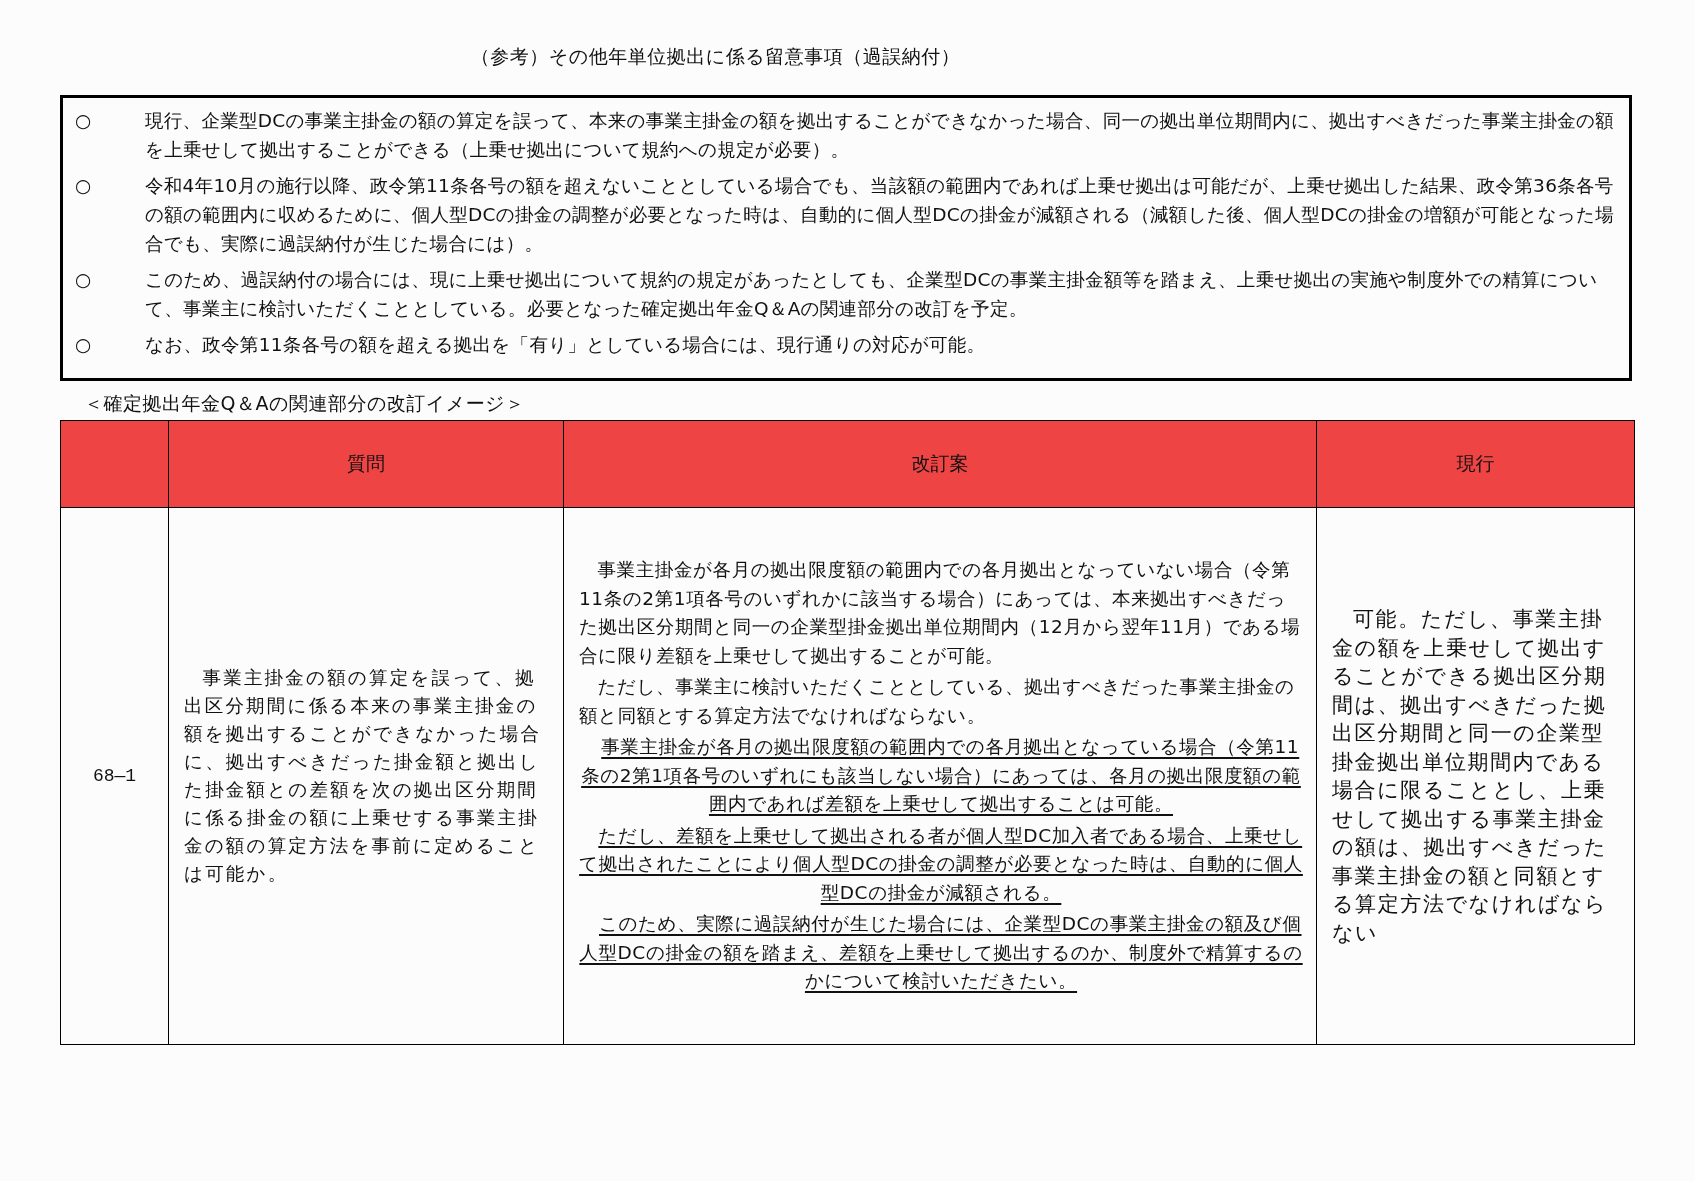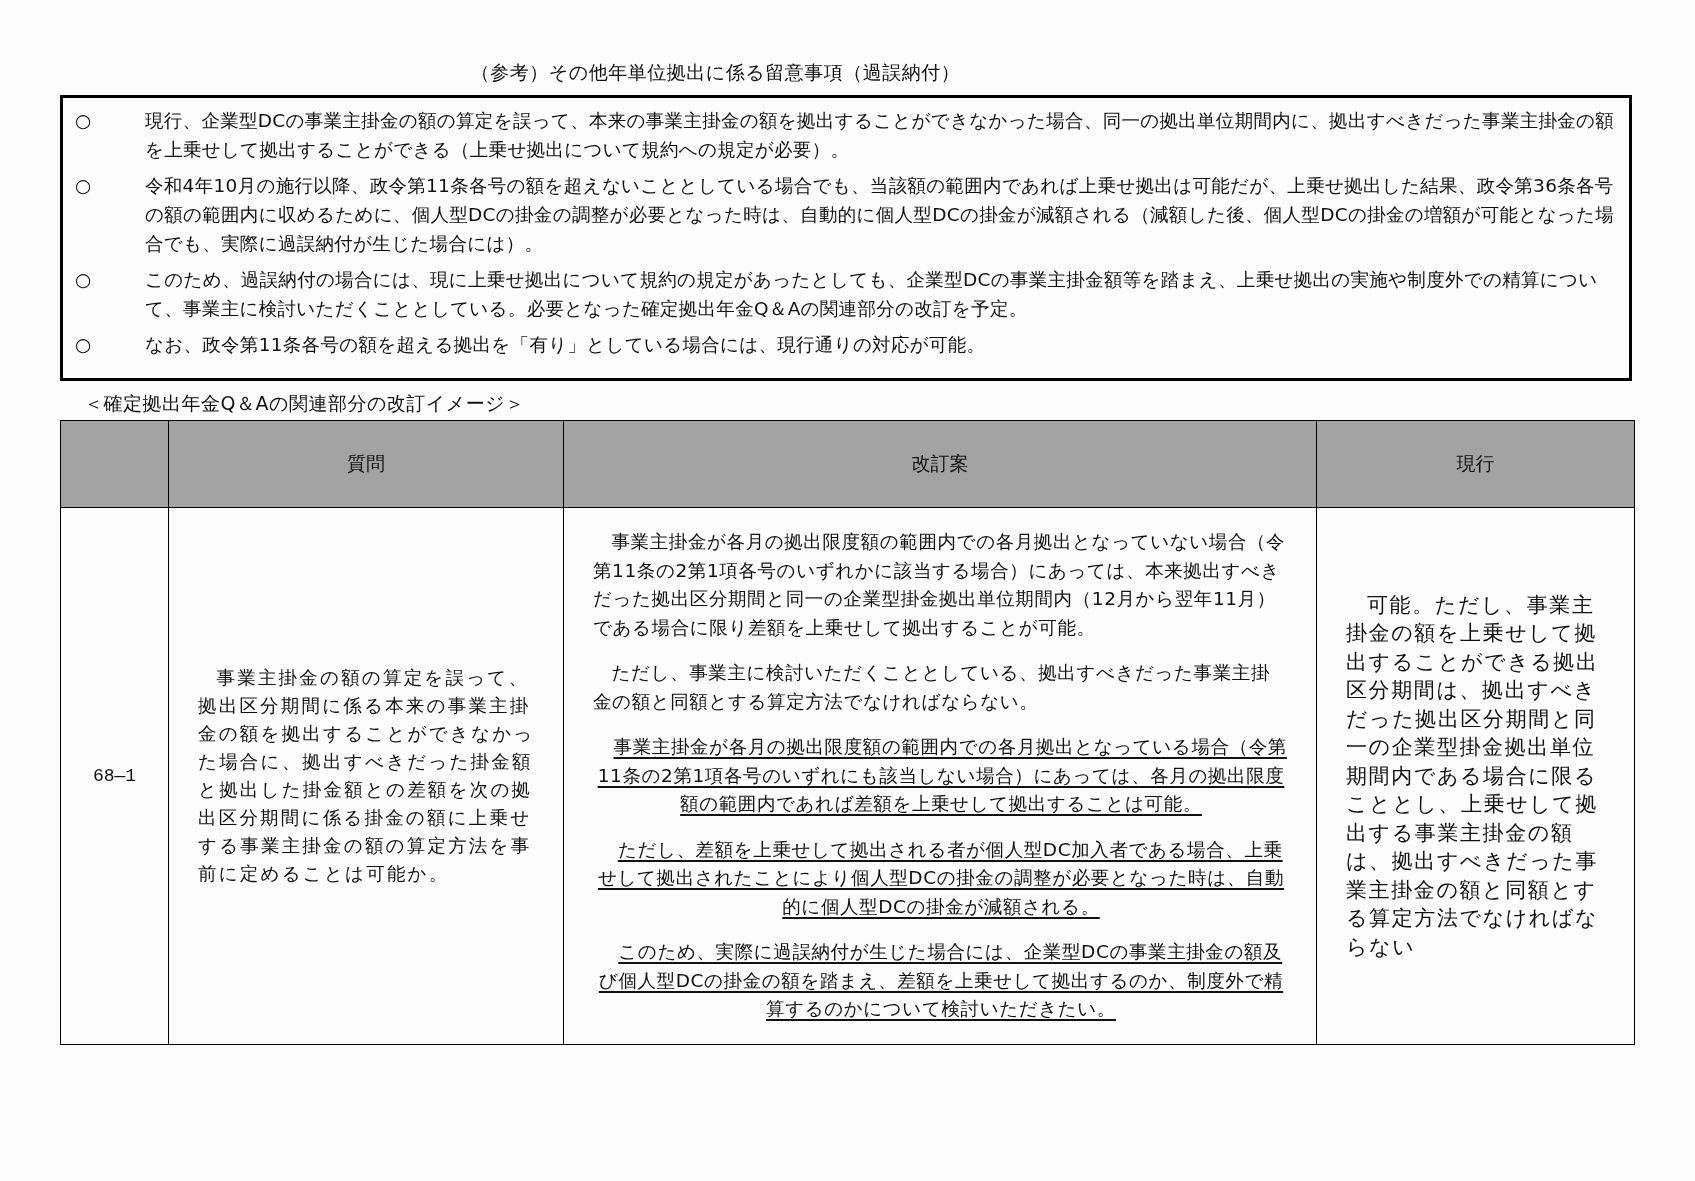--- a/index.html
+++ b/index.html
@@ -2,21 +2,21 @@
 <html><head>
 <meta charset="utf-8">
 <style>
   html, body { margin: 0; padding: 0; background: #fcfcfc; }
   body {
     width: 1695px; height: 1181px; position: relative; overflow: hidden;
     font-family: "DejaVu Sans", "Liberation Sans", sans-serif;
     color: #111;
   }
   .title {
-    position: absolute; left: 0; top: 60px; width: 1431px;
+    position: absolute; left: 0; top: 44px; width: 1431px;
     text-align: center; font-size: 19px; letter-spacing: 0.5px;
   }
   .notice-box {
     position: absolute; left: 60px; top: 95px; width: 1572px; height: 286px;
     border: 3px solid #000; box-sizing: border-box; background: #fcfcfc;
     padding: 8px 14px 0 12px;
   }
   .bullet {
     display: flex; font-size: 18.5px; line-height: 29px; margin-bottom: 7px;
     letter-spacing: 0.3px;
@@ -28,40 +28,40 @@
     font-size: 19px; letter-spacing: 0.5px;
   }
   table.qa {
     position: absolute; left: 60px; top: 420px; width: 1575px; height: 625px;
     border-collapse: collapse; table-layout: fixed;
   }
   table.qa td, table.qa th {
     border: 1.5px solid #000; padding: 0; vertical-align: middle;
   }
   table.qa th {
-    background: #a3a3a3; font-weight: normal; font-size: 19px; height: 86px;
+    background: #ef4444; font-weight: normal; font-size: 19px; height: 86px;
   }
   .col-no { width: 108px; }
   .col-q { width: 395px; }
   .col-rev { width: 753px; }
   .col-cur { width: auto; }
   .cell-no { text-align: center; font-size: 18px; font-family: Liberation Mono, monospace; }
   .cell-q {
     font-size: 18.5px; line-height: 28px; padding: 0 10px 0 12px !important;
     letter-spacing: 2.2px;
   }
   .cell-rev {
     font-size: 18.5px; line-height: 28.5px; padding: 0 10px 0 12px !important;
     letter-spacing: 0.6px;
   }
   .cell-cur {
     font-size: 21px; line-height: 28.5px; padding: 0 10px 0 12px !important;
     letter-spacing: 1.6px;
   }
-  .para { text-indent: 1em; margin: 17px; }
+  .para { text-indent: 1em; margin: 3px; }
   .ul { text-decoration: underline; text-decoration-thickness: 1.5px; text-underline-offset: 4px; text-align: center; }
 </style>
 </head>
 <body>
 
 <div class="title">（参考）その他年単位拠出に係る留意事項（過誤納付）</div>
 
 <div class="notice-box">
   <div class="bullet">
     <span class="mark">○</span>

